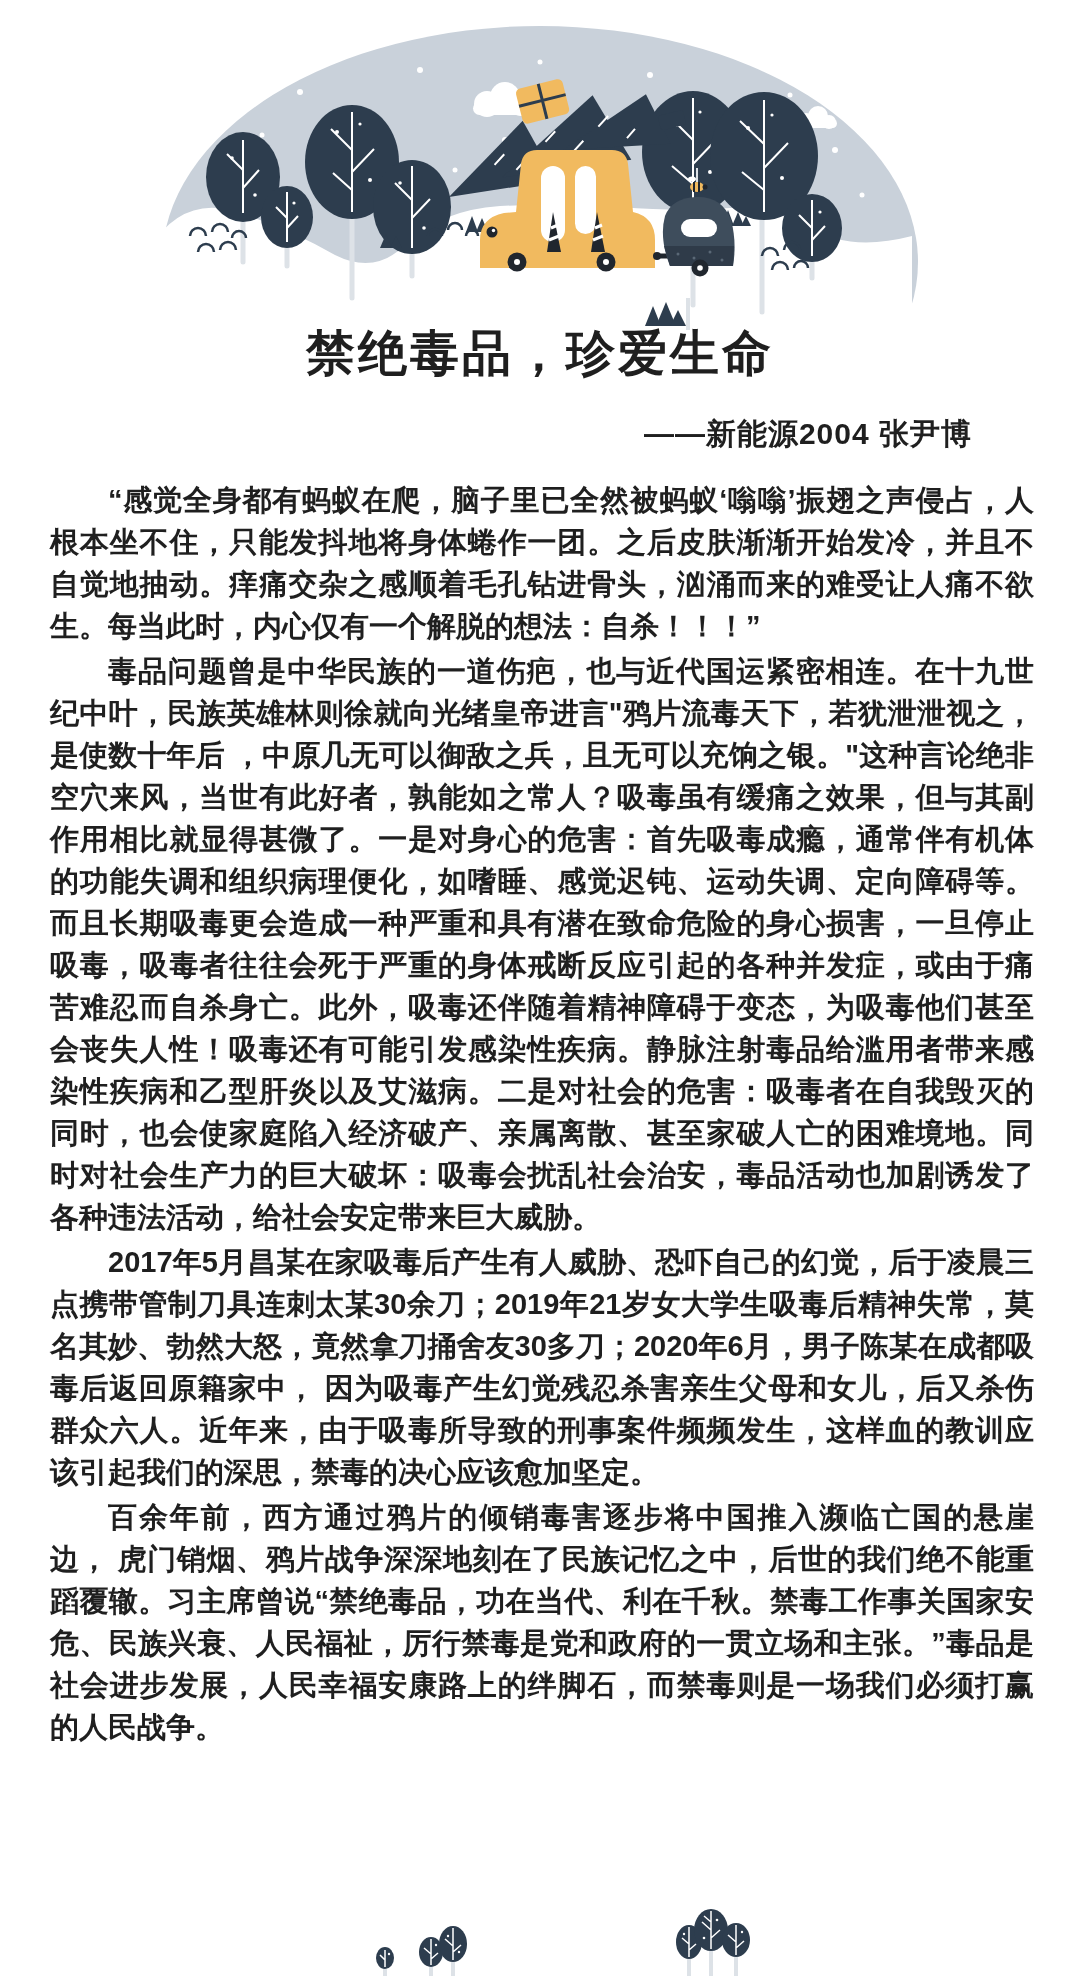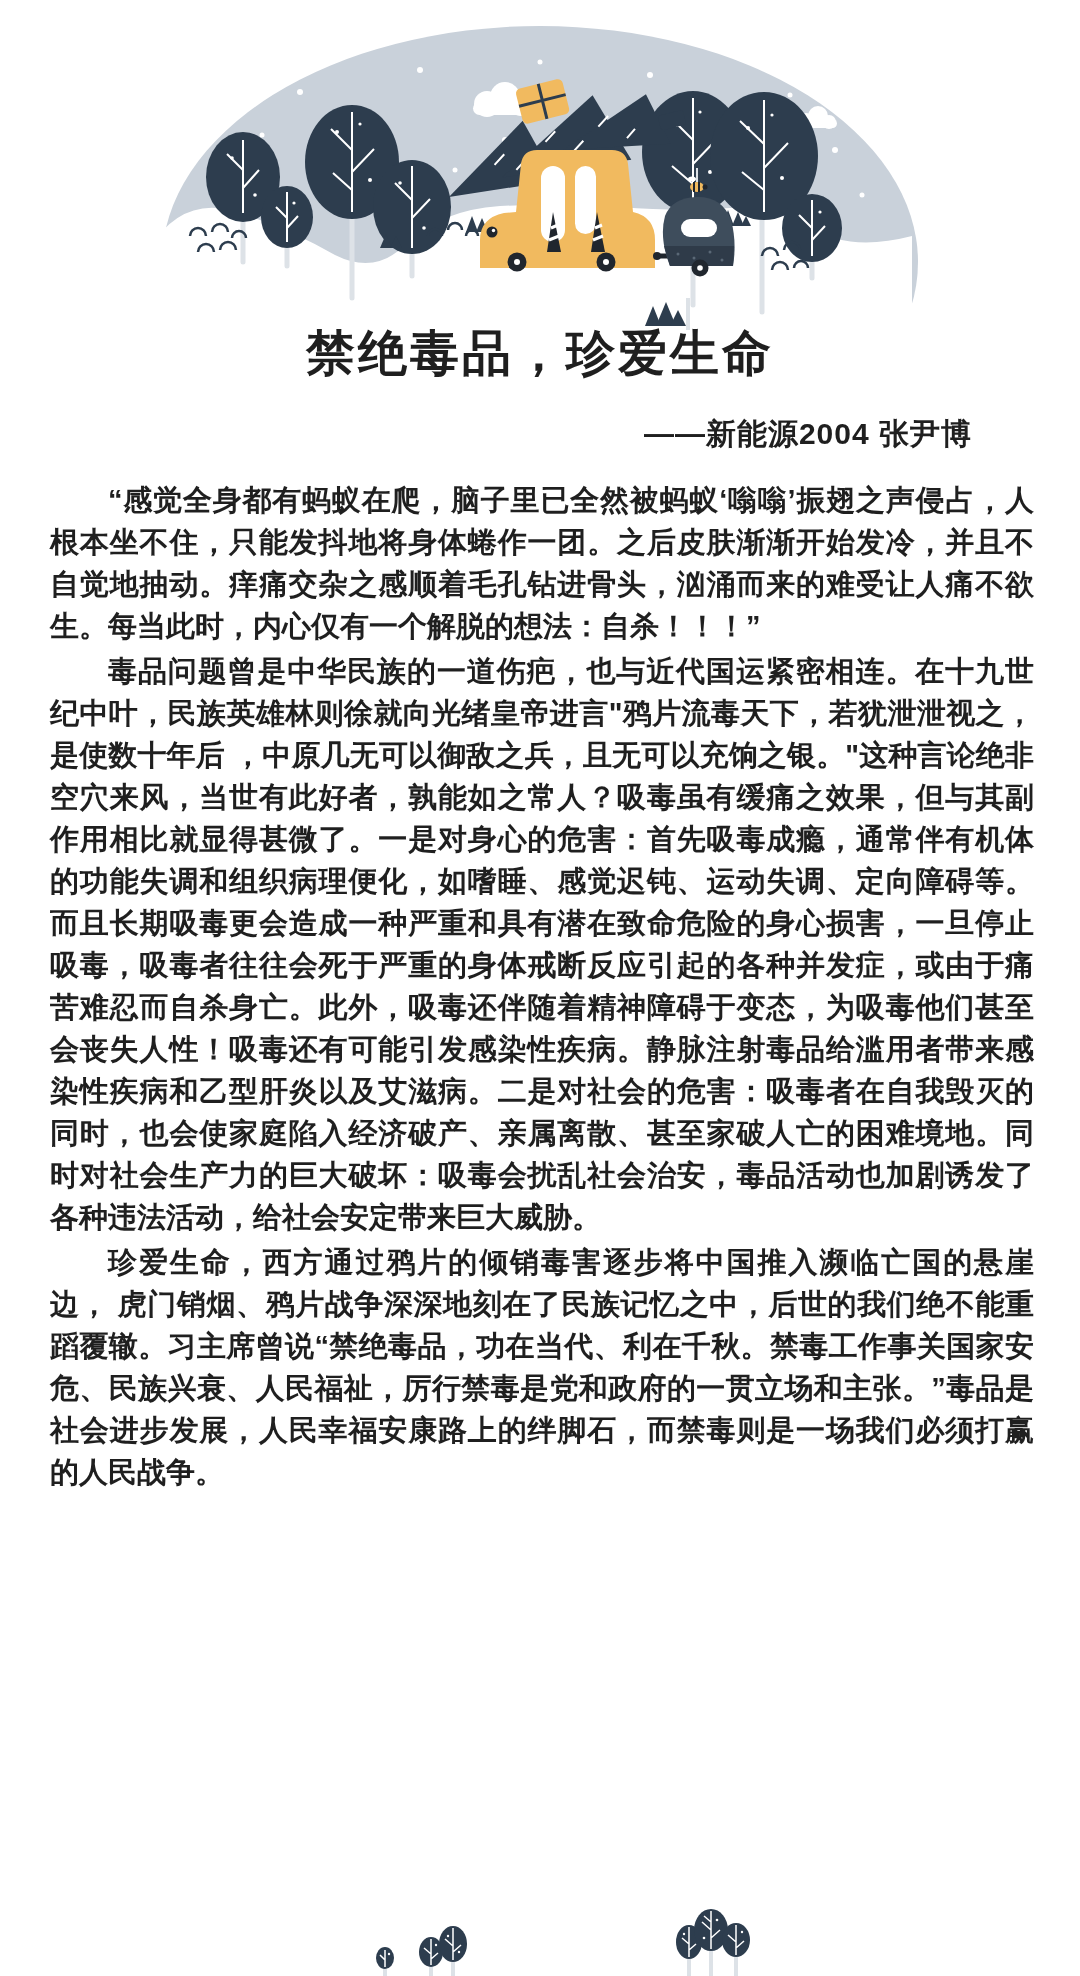--- a/index.html
+++ b/index.html
@@ -207,21 +207,22 @@
     </g>
   </svg>
 
   <h1 class="title">禁绝毒品，珍爱生命</h1>
 
   <div class="byline">——新能源2004 张尹博</div>
 
   <article class="body">
     <p>“感觉全身都有蚂蚁在爬，脑子里已全然被蚂蚁‘嗡嗡’振翅之声侵占，人根本坐不住，只能发抖地将身体蜷作一团。之后皮肤渐渐开始发冷，并且不自觉地抽动。痒痛交杂之感顺着毛孔钻进骨头，汹涌而来的难受让人痛不欲生。每当此时，内心仅有一个解脱的想法：自杀！！！”</p>
     <p>毒品问题曾是中华民族的一道伤疤，也与近代国运紧密相连。在十九世纪中叶，民族英雄林则徐就向光绪皇帝进言"鸦片流毒天下，若犹泄泄视之，是使数十年后 ，中原几无可以御敌之兵，且无可以充饷之银。"这种言论绝非空穴来风，当世有此好者，孰能如之常人？吸毒虽有缓痛之效果，但与其副作用相比就显得甚微了。一是对身心的危害：首先吸毒成瘾，通常伴有机体的功能失调和组织病理便化，如嗜睡、感觉迟钝、运动失调、定向障碍等。而且长期吸毒更会造成一种严重和具有潜在致命危险的身心损害，一旦停止吸毒，吸毒者往往会死于严重的身体戒断反应引起的各种并发症，或由于痛苦难忍而自杀身亡。此外，吸毒还伴随着精神障碍于变态，为吸毒他们甚至会丧失人性！吸毒还有可能引发感染性疾病。静脉注射毒品给滥用者带来感染性疾病和乙型肝炎以及艾滋病。二是对社会的危害：吸毒者在自我毁灭的同时，也会使家庭陷入经济破产、亲属离散、甚至家破人亡的困难境地。同时对社会生产力的巨大破坏：吸毒会扰乱社会治安，毒品活动也加剧诱发了各种违法活动，给社会安定带来巨大威胁。</p>
-    <p>珍爱生命，西方通过鸦片的倾销毒害逐步将中国推入濒临亡国的悬崖边， 虎门销烟、鸦片战争深深地刻在了民族记忆之中，后世的我们绝不能重蹈覆辙。习主席曾说“禁绝毒品，功在当代、利在千秋。禁毒工作事关国家安危、民族兴衰、人民福祉，厉行禁毒是党和政府的一贯立场和主张。”毒品是社会进步发展，人民幸福安康路上的绊脚石，而禁毒则是一场我们必须打赢的人民战争。</p>
+    <p>2017年5月昌某在家吸毒后产生有人威胁、恐吓自己的幻觉，后于凌晨三点携带管制刀具连刺太某30余刀；2019年21岁女大学生吸毒后精神失常，莫名其妙、勃然大怒，竟然拿刀捅舍友30多刀；2020年6月，男子陈某在成都吸毒后返回原籍家中， 因为吸毒产生幻觉残忍杀害亲生父母和女儿，后又杀伤群众六人。近年来，由于吸毒所导致的刑事案件频频发生，这样血的教训应该引起我们的深思，禁毒的决心应该愈加坚定。</p>
+    <p>百余年前，西方通过鸦片的倾销毒害逐步将中国推入濒临亡国的悬崖边， 虎门销烟、鸦片战争深深地刻在了民族记忆之中，后世的我们绝不能重蹈覆辙。习主席曾说“禁绝毒品，功在当代、利在千秋。禁毒工作事关国家安危、民族兴衰、人民福祉，厉行禁毒是党和政府的一贯立场和主张。”毒品是社会进步发展，人民幸福安康路上的绊脚石，而禁毒则是一场我们必须打赢的人民战争。</p>
   </article>
 
   <svg class="footer" width="1080" height="90" viewBox="0 0 1080 90">
     <g stroke-width="4" stroke-linecap="round" stroke="#dde2e7">
       <line x1="385" y1="74" x2="385" y2="90"></line>
       <line x1="431" y1="70" x2="431" y2="90"></line>
       <line x1="453" y1="64" x2="453" y2="90"></line>
       <line x1="689" y1="62" x2="689" y2="90"></line>
       <line x1="711" y1="54" x2="711" y2="90"></line>
       <line x1="736" y1="60" x2="736" y2="90"></line>

